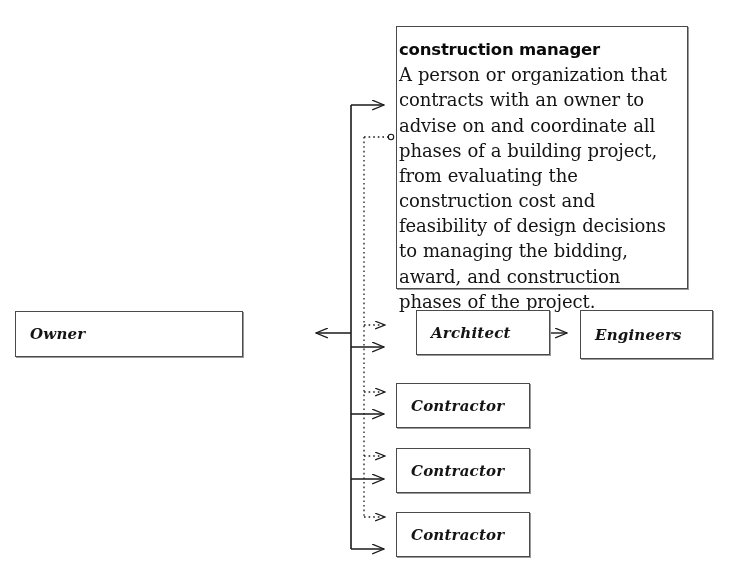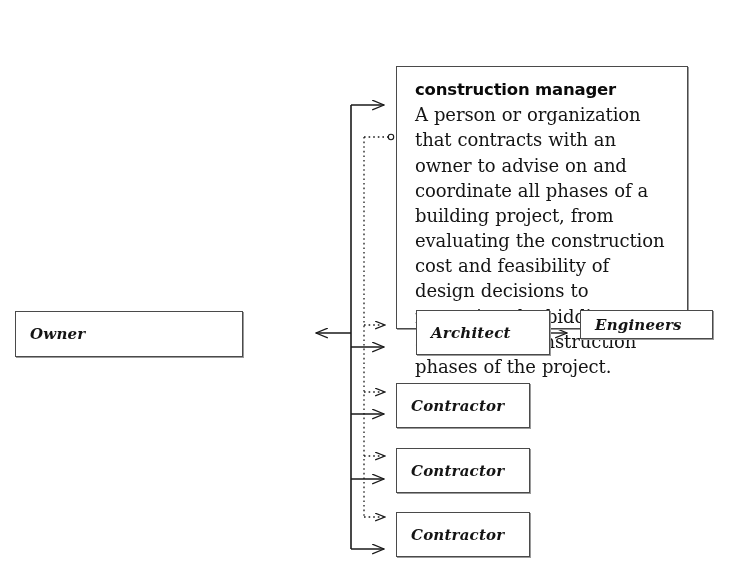--- a/index.html
+++ b/index.html
@@ -50,22 +50,21 @@
   #definition-card {
     position: absolute;
     left: 396px;
     top: 26px;
     width: 292px;
     height: 263px;
     box-sizing: border-box;
     background: #ffffff;
     border: 1px solid #4a4a4a;
     box-shadow: 1px 1px 0 0 #9a9a9a;
-    padding: 12px 14px 10px 18px;
-    margin-top: 40px;
+    padding: 12px 14px 10px 2px;
   }
   #definition-title {
     font-family: "DejaVu Sans", sans-serif;
     font-weight: bold;
     font-size: 16.5px;
     color: #0a0a0a;
     letter-spacing: -0.2px;
     line-height: 1.1;
     margin: 2px 0 3px 0;
   }
@@ -73,21 +72,21 @@
     font-family: "DejaVu Serif", serif;
     font-size: 18px;
     line-height: 1.40;
     color: #141414;
     letter-spacing: -0.1px;
     word-spacing: 0.4px;
   }
   
   #node-owner   { left: 15px;  top: 311px; width: 228px; height: 46px; }
   #node-architect { left: 416px; top: 310px; width: 134px; height: 45px; }
-  #node-engineers { left: 580px; top: 310px; width: 133px; height: 29px; }
+  #node-engineers { left: 580px; top: 310px; width: 133px; height: 49px; }
   #node-contractor-1 { left: 396px; top: 383px; width: 134px; height: 45px; }
   #node-contractor-2 { left: 396px; top: 448px; width: 134px; height: 45px; }
   #node-contractor-3 { left: 396px; top: 512px; width: 134px; height: 45px; }
 </style>
 </head>
 <body>
 
 <div id="canvas">
 
   <svg id="wires" viewBox="0 0 733 581" width="733" height="581" xmlns="http://www.w3.org/2000/svg">

